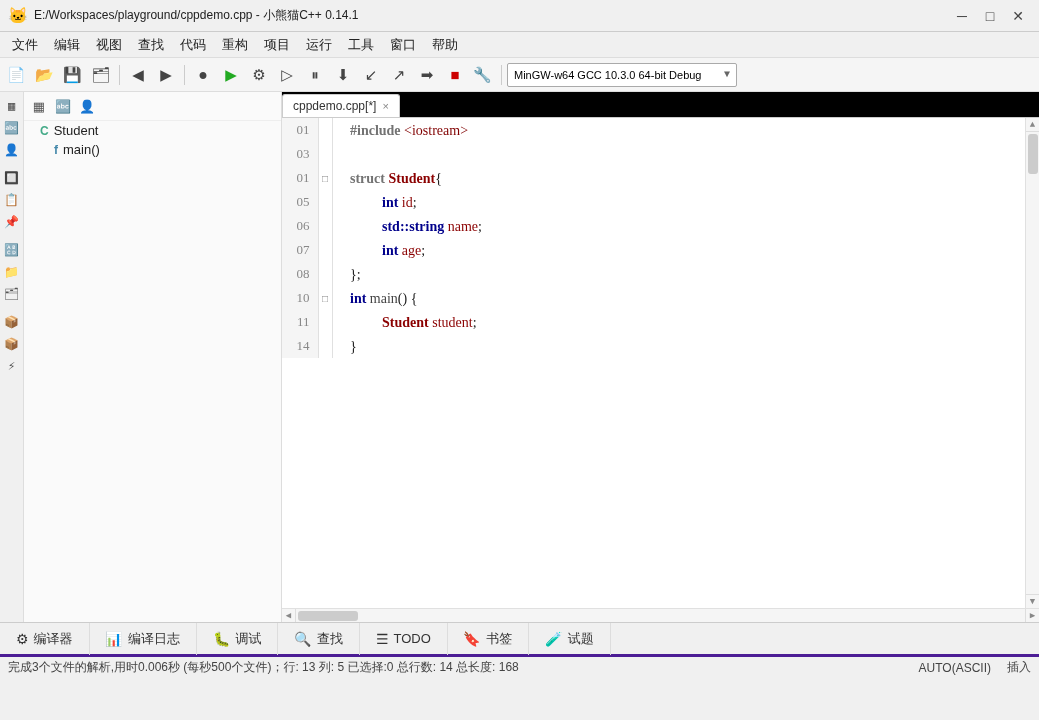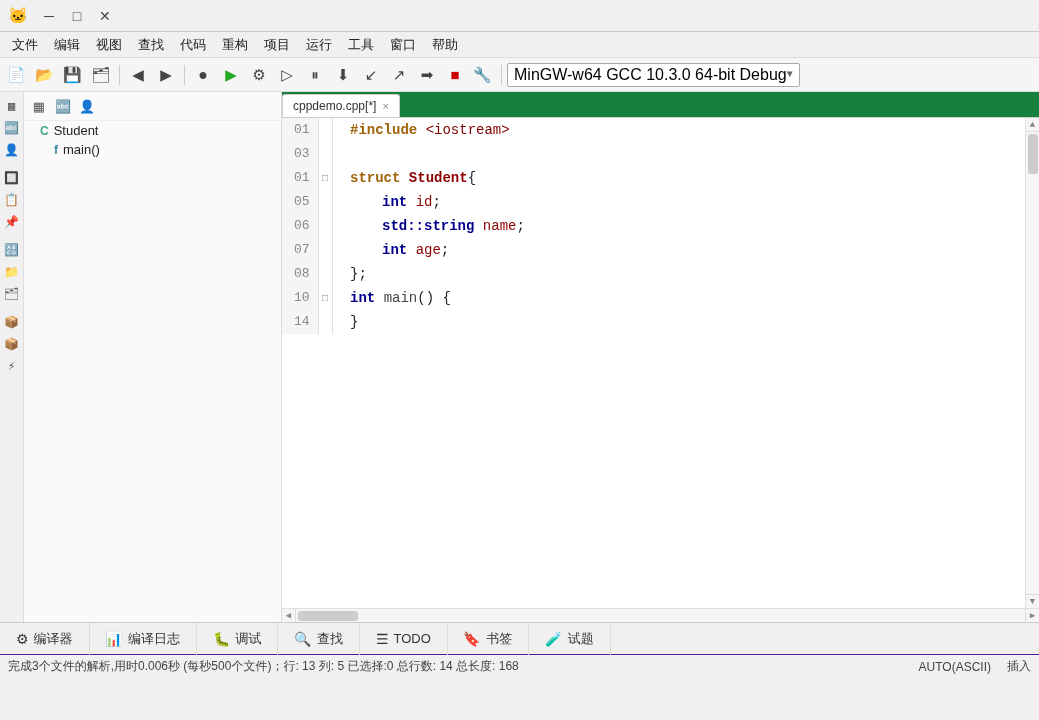--- a/index.html
+++ b/index.html
@@ -114,21 +114,21 @@
     
     #editor-area {
       flex: 1;
       display: flex;
       flex-direction: column;
       background: white;
       overflow: hidden;
     }
     #tab-bar {
       height: 26px;
-      background: #15803d;
+      background: #000000;
       display: flex;
       align-items: flex-end;
       border-bottom: 1px solid #ccc;
       padding-top: 3px;
     }
     .editor-tab {
       height: 23px;
       padding: 0 10px;
       background: white;
       border: 1px solid #ccc;
@@ -144,21 +144,21 @@
     
     #code-area {
       flex: 1;
       overflow: auto;
       background: white;
       position: relative;
     }
     #code-table {
       width: 100%;
       border-collapse: collapse;
-      font-family: Liberation Mono, monospace;
+      font-family: Liberation Serif, serif;
       font-size: 14px;
       line-height: 1.5;
     }
     #code-table tr { height: 24px; }
     #code-table .line-num {
       width: 36px;
       text-align: right;
       padding-right: 8px;
       color: #888;
       background: #f5f5f5;
@@ -180,21 +180,21 @@
       width: 14px;
       border-left: 1px solid #e0e0e0;
       vertical-align: middle;
     }
     #code-table .code-col {
       padding-left: 4px;
       white-space: pre;
       vertical-align: middle;
       color: #222;
     }
-    .kw { color: #a16207; font-weight: bold; }
+    .kw { color: #737373; font-weight: bold; }
     .type { color: #00008B; font-weight: bold; }
     .str { color: #008000; }
     .classname { color: #8B0000; font-weight: bold; }
     .funcname { color: #444; }
     .varname { color: #8B0000; }
     .punct { color: #222; }
     .include-path { color: #800000; }
     .cursor-line { background: #ffffc0; }
 
     
@@ -232,35 +232,36 @@
       color: #333;
       border-right: 1px solid #ddd;
       gap: 5px;
     }
     .bot-tab .bt-icon { font-size: 14px; }
 
     
     #statusbar {
       height: 24px;
       background: #f0f0f0;
-      border-top: 1px solid #4c1d95;
+      border-top: 3px solid #4c1d95;
       display: flex;
       align-items: center;
       padding: 0 8px;
       font-family: 'Microsoft YaHei', Arial, sans-serif;
       font-size: 12px;
       color: #444;
       gap: 16px;
     }
   </style>
 </head>
 <body>
 
 <div id="titlebar">
   <span class="title-icon">🐱</span>
+  <span class="title-text">E:/Workspaces/playground/cppdemo.cpp  - 小熊猫C++ 0.14.1</span>
   <button class="win-btn">─</button>
   <button class="win-btn">□</button>
   <button class="win-btn close">✕</button>
 </div>
 
 <div id="menubar">
   <span class="menu-item">文件</span>
   <span class="menu-item">编辑</span>
   <span class="menu-item">视图</span>
   <span class="menu-item">查找</span>
@@ -288,21 +289,21 @@
   <button class="tb-btn">▷</button>
   <button class="tb-btn">⏸</button>
   <button class="tb-btn">⬇</button>
   <button class="tb-btn">↙</button>
   <button class="tb-btn">↗</button>
   <button class="tb-btn">➡</button>
   <button class="tb-btn" style="color:#c00;">■</button>
   <button class="tb-btn">🔧</button>
   <div class="tb-sep"></div>
   <div class="tb-combo">
-    <span style="font-family:'Microsoft YaHei',Arial,sans-serif;font-size:16px;">MinGW-w64 GCC 10.3.0 64-bit Debug</span>
+    <span style="font-family:'Microsoft YaHei',Arial,sans-serif;font-size:11px;">MinGW-w64 GCC 10.3.0 64-bit Debug</span>
     <span class="tb-combo-arrow">▼</span>
   </div>
 </div>
 
 <div id="main-area" style="display:flex; height:530px;">
 
   <div id="left-icons">
     <div class="side-group">
       <div class="side-icon">▦</div>
       <div class="side-icon">🔤</div>
@@ -394,20 +395,26 @@
                 <td class="line-num">08</td>
                 <td class="fold-col"></td>
                 <td class="indent-col"></td>
                 <td class="code-col" style="padding-left: 4px;"><span class="punct">};</span></td>
               </tr>
               <tr>
                 <td class="line-num">10</td>
                 <td class="fold-col">□</td>
                 <td class="indent-col"></td>
                 <td class="code-col" style="padding-left: 4px;"><span class="type">int</span> <span class="funcname">main</span><span class="punct">() {</span></td>
+              </tr>
+              <tr>
+                <td class="line-num">11</td>
+                <td class="fold-col"></td>
+                <td class="indent-col" style="border-left: 1px solid rgb(224, 224, 224);"></td>
+                <td class="code-col" style="padding-left: 36px;"><span class="classname">Student</span> <span class="varname">student</span><span class="punct">;</span></td>
               </tr>
               <tr>
                 <td class="line-num">14</td>
                 <td class="fold-col"></td>
                 <td class="indent-col"></td>
                 <td class="code-col" style="padding-left: 4px;"><span class="punct">}</span></td>
               </tr>
             </tbody>
         </table>
       </div>

